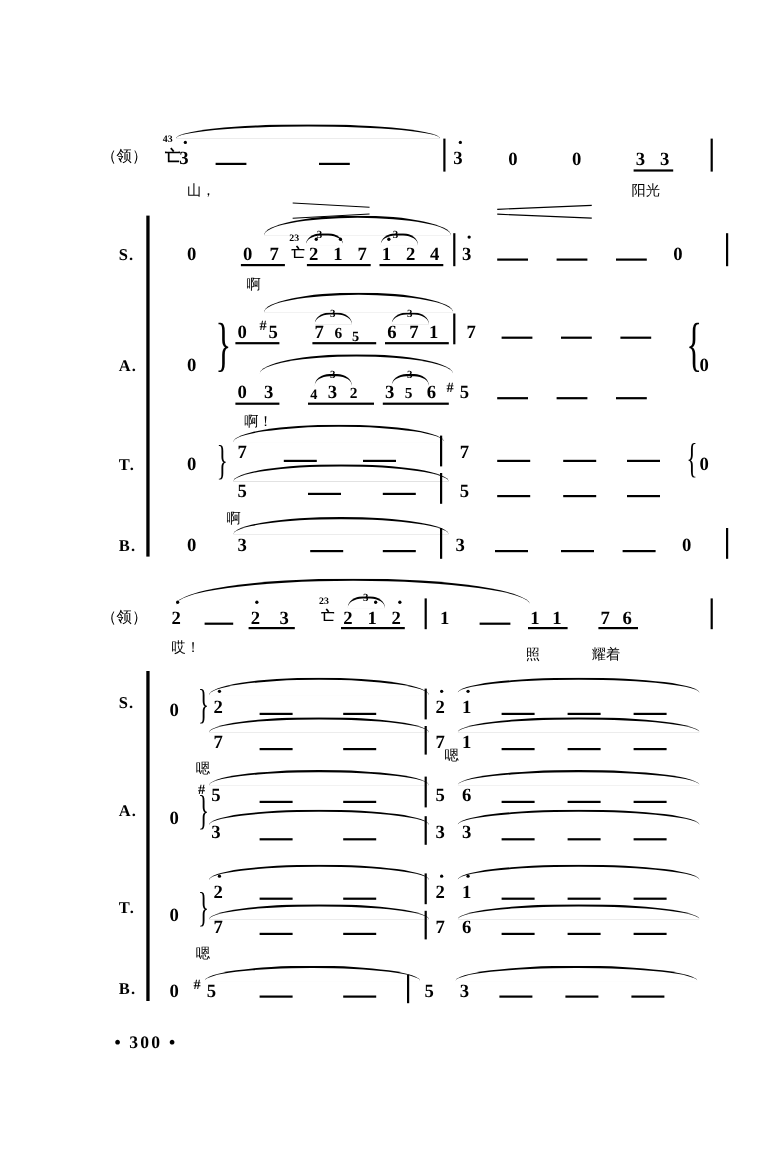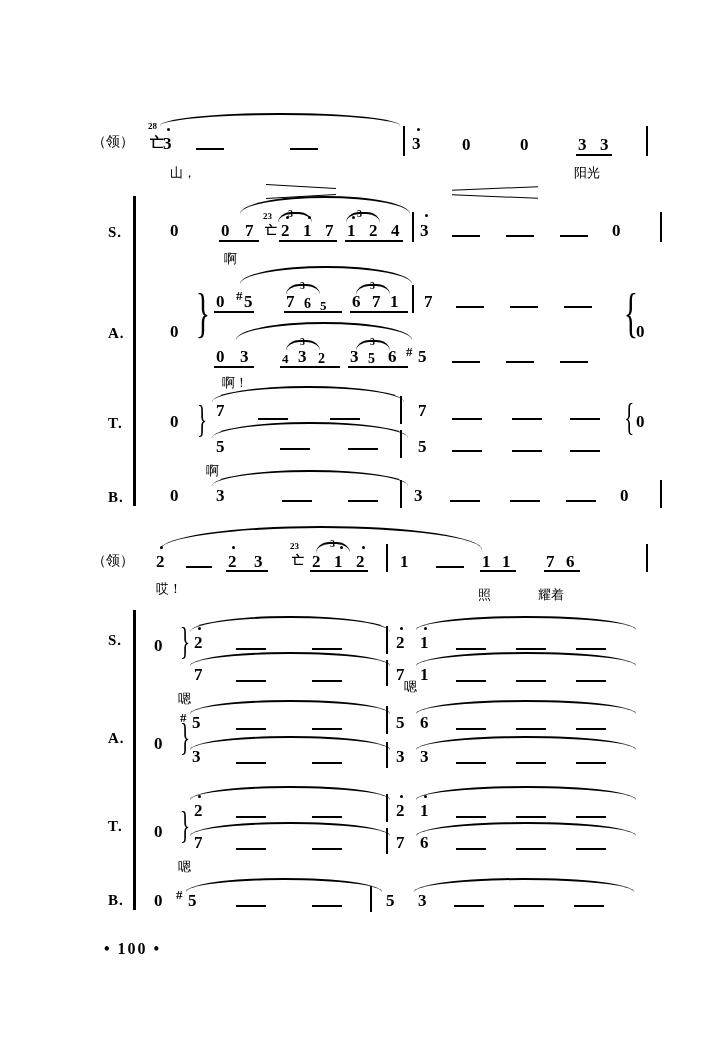--- a/index.html
+++ b/index.html
@@ -135,21 +135,21 @@
     white-space: nowrap;
   }
 </style>
 </head>
 <body>
 
 <div class="page">
 
   <div class="cue" style="left:92px; top:133px;">（领）</div>
 
-  <div class="meter" style="left:148px; top:122px;">28</div>
+  <div class="meter" style="left:148px; top:122px;">43</div>
   <div class="num" style="left:150px; top:136px; font-size:14px;">亡</div>
 
   <div class="bar thick" style="left:133px; top:196px; height:310px;"></div>
 
   <div class="dotup" style="left:167px; top:128px;"></div>
   <div class="num" style="left:163px; top:135px;">3</div>
   <div class="dash" style="left:196px; top:148px; width:28px;"></div>
   <div class="dash" style="left:290px; top:148px; width:28px;"></div>
   <div class="bar" style="left:403px; top:126px; height:30px;"></div>
   <div class="dotup" style="left:417px; top:128px;"></div>
@@ -455,15 +455,15 @@
   <div class="bar" style="left:370px; top:886px; height:26px;"></div>
   <div class="num" style="left:386px; top:892px;">5</div>
   <div class="slur" style="left:186px; top:878px; width:196px; height:12px;"></div>
 
   <div class="num" style="left:418px; top:892px;">3</div>
   <div class="dash" style="left:454px; top:905px; width:30px;"></div>
   <div class="dash" style="left:514px; top:905px; width:30px;"></div>
   <div class="dash" style="left:574px; top:905px; width:30px;"></div>
   <div class="slur" style="left:414px; top:878px; width:220px; height:12px;"></div>
 
-  <div class="pagenum" style="left:104px; top:940px;">• 100 •</div>
+  <div class="pagenum" style="left:104px; top:940px;">• 300 •</div>
 
 </div>
 
 </body></html>

